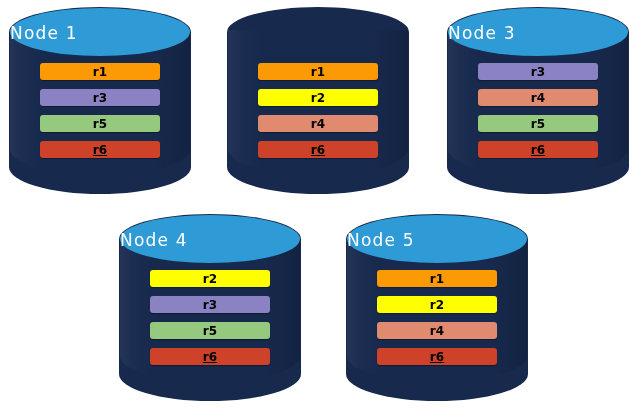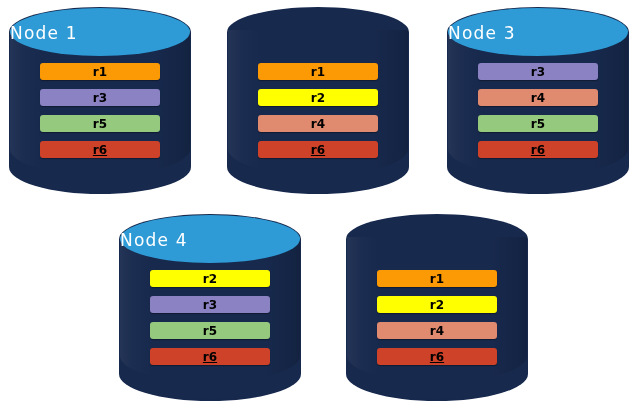--- a/index.html
+++ b/index.html
@@ -151,20 +151,23 @@
       <div class="replicas">
         <div class="replica" style="background: rgb(255, 255, 0);">r2</div>
         <div class="replica" style="background: rgb(139, 130, 196);">r3</div>
         <div class="replica" style="background: rgb(149, 201, 126);">r5</div>
         <div class="replica" style="background: rgb(205, 66, 40);">r6</div>
       </div>
     </div>
     <div class="node" style="left: 347px; top: 215px;">
       <div class="node-body"></div>
       <div class="node-shade"></div>
+      <div class="node-top">
+        <div class="node-label">Node  5</div>
+      </div>
       <div class="replicas">
         <div class="replica" style="background: rgb(252, 154, 5);">r1</div>
         <div class="replica" style="background: rgb(255, 255, 0);">r2</div>
         <div class="replica" style="background: rgb(224, 138, 112);">r4</div>
         <div class="replica" style="background: rgb(205, 66, 40);">r6</div>
       </div>
     </div>
   </div>
 
 </body></html>

